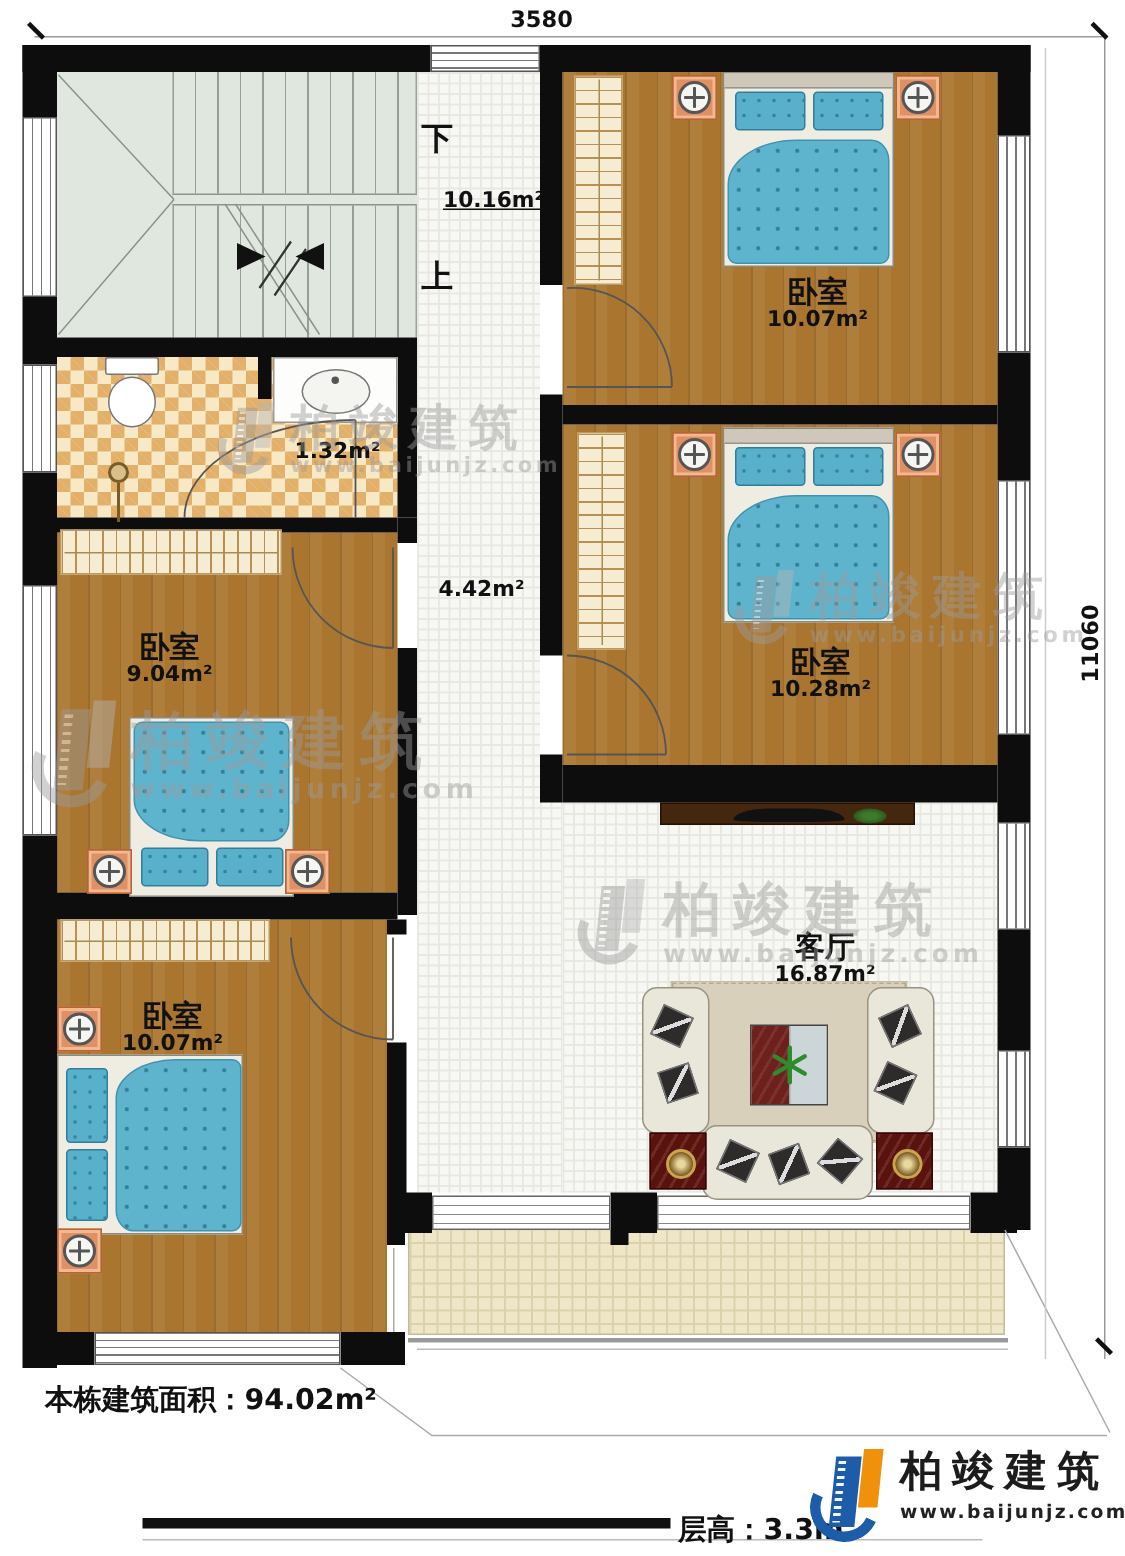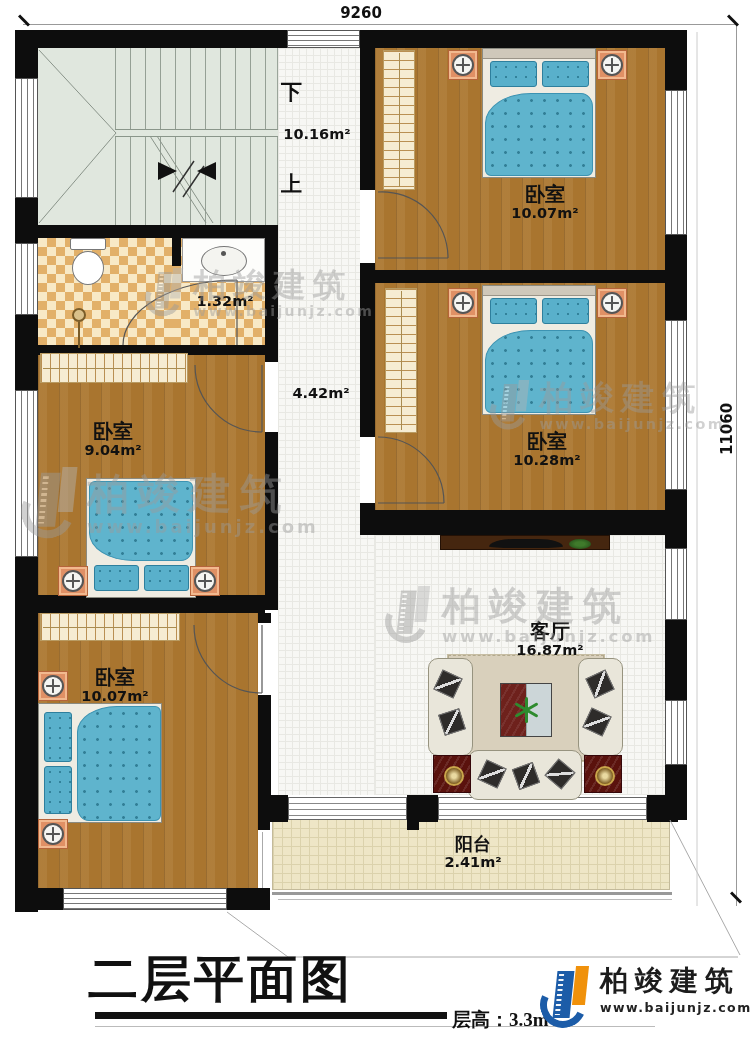--- a/index.html
+++ b/index.html
@@ -105,38 +105,38 @@
   .wm .g-b1 { background:#9b9b9b; } .wm .g-b2 { background:#b5b5b5; }
   .brand .g-sw { border-left-color:#1c5ca8; border-bottom-color:#1c5ca8; }
   .brand .g-b1 { background:#1c5ca8; } .brand .g-b2 { background:#f0910b; }
 
   
   .f-area { position:absolute; left:30px; top:920px; font-size:19px; font-weight:600; color:#111; }
   .f-title { position:absolute; left:88px; top:946px; font-size:50px; font-weight:700; letter-spacing:3px; color:#111; }
   .f-scale { position:absolute; left:382px; top:956px; font-size:41px; font-weight:400; color:#111; }
   .f-underline { position:absolute; left:95px; top:1012px; width:352px; height:7px; background:#111; }
   .f-thinline { position:absolute; left:95px; top:1026px; width:560px; height:1px; background:#bbb; }
-  .f-height { position:absolute; left:452px; top:1007px; font-size:19px; font-weight:600; color:#111;font-family:Liberation Serif, serif; }
+  .f-height { position:absolute; left:452px; top:1007px; font-size:19px; font-weight:600; color:#111; }
   .brand { position:absolute; left:540px; top:966px; display:flex; gap:8px; align-items:flex-start; }
   .brand-name { font-size:28px; font-weight:900; letter-spacing:7px; color:#1c1c1c; line-height:1.1; white-space:nowrap; }
   .brand-url { font-size:12.5px; font-weight:700; letter-spacing:1.5px; color:#222; white-space:nowrap; margin-top:3px; }
 
   svg.lines { position:absolute; left:0; top:0; pointer-events:none; }
 </style>
 </head>
 <body>
 
 <div id="canvas">
 
   <div class="abs dimline" style="left:23px;top:24px;width:714px;height:1px;"></div>
   <div class="abs dimline" style="left:736px;top:24px;width:1px;height:882px;"></div>
   <div class="tick" style="left:17px;top:19px;"></div>
   <div class="tick" style="left:726px;top:19px;"></div>
   <div class="tick" style="left:729px;top:896px;"></div>
-  <div class="dimlabel" style="left:251px;top:4px;width:220px;">9260</div>
+  <div class="dimlabel" style="left:251px;top:4px;width:220px;">3580</div>
   <div class="dimlabel" style="left:692px;top:420px;width:70px;transform:rotate(-90deg);">11060</div>
 
   <div class="abs stairs" style="left:38px;top:48px;width:240px;height:177px;">
     <div class="treads"></div>
     <div class="stair-rail"></div>
   </div>
   <div class="abs grid" style="left:278px;top:48px;width:82px;height:747px;"></div>
   <div class="abs grid" style="left:360px;top:510px;width:15px;height:285px;"></div>
   <div class="abs grid" style="left:375px;top:535px;width:290px;height:260px;"></div>
   <div class="abs checker" style="left:38px;top:238px;width:134px;height:107px;"></div>
@@ -288,21 +288,21 @@
     <path d="M378,437 A66,66 0 0 1 444,503 M378,503 L444,503" stroke="#555" stroke-width="1.2" fill="none"></path>
     <path d="M262,432 A67,67 0 0 1 195,365 M262,365 L262,432" stroke="#555" stroke-width="1.2" fill="none"></path>
     <path d="M262,693 A68,68 0 0 1 194,625 M262,625 L262,693" stroke="#555" stroke-width="1.2" fill="none"></path>
     <path d="M123,345 A114,65 0 0 1 237,280 M237,280 L237,345" stroke="#555" stroke-width="1.2" fill="none"></path>
     <path d="M227,912 L288,957 L738,957" stroke="#aaa" stroke-width="1" fill="none"></path>
     <path d="M670,820 L740,955" stroke="#aaa" stroke-width="1" fill="none"></path>
     <path d="M697,32 L697,906" stroke="#ccc" stroke-width="1" fill="none"></path>
   </svg>
 
   <div class="stair-char" style="left:281px;top:78px;">下</div>
-  <div class="rlabel" style="left:272px;top:126px;width:90px;">
+  <div class="rlabel" style="left:284px;top:126px;width:90px;text-decoration:underline;">
     <div class="rarea">10.16m²</div>
   </div>
   <div class="stair-char" style="left:281px;top:170px;">上</div>
 
   <div class="rlabel" style="left:495px;top:183px;width:100px;">
     <div class="rname">卧室</div>
     <div class="rarea">10.07m²</div>
   </div>
   <div class="rlabel" style="left:497px;top:430px;width:100px;">
     <div class="rname">卧室</div>
@@ -319,24 +319,20 @@
   <div class="rlabel" style="left:185px;top:293px;width:80px;">
     <div class="rarea">1.32m²</div>
   </div>
   <div class="rlabel" style="left:281px;top:385px;width:80px;">
     <div class="rarea">4.42m²</div>
   </div>
   <div class="rlabel" style="left:500px;top:620px;width:100px;">
     <div class="rname">客厅</div>
     <div class="rarea">16.87m²</div>
   </div>
-  <div class="rlabel" style="left:398px;top:834px;width:150px;">
-    <div class="rname-sm">阳台</div>
-    <div class="rarea">2.41m²</div>
-  </div>
 
   <div class="wm" style="left:145px;top:268px;transform:scale(.78);">
     <div class="glyph">
         <div class="g-sw"></div>
         <div class="g-b1"></div>
         <div class="g-b2"></div>
       </div>
     <div>
         <div class="wm-name">柏竣建筑</div>
         <div class="wm-url">www.baijunjz.com</div>
@@ -369,21 +365,21 @@
         <div class="g-sw"></div>
         <div class="g-b1"></div>
         <div class="g-b2"></div>
       </div>
     <div>
         <div class="wm-name">柏竣建筑</div>
         <div class="wm-url">www.baijunjz.com</div>
       </div>
   </div>
 
-  <div class="f-title">二层平面图</div>
+  <div class="f-area">本栋建筑面积：94.02m²</div>
   <div class="f-underline"></div>
   <div class="f-thinline"></div>
   <div class="f-height">层高：3.3m</div>
 
   <div class="brand">
     <div class="glyph">
         <div class="g-sw"></div>
         <div class="g-b1"></div>
         <div class="g-b2"></div>
       </div>

